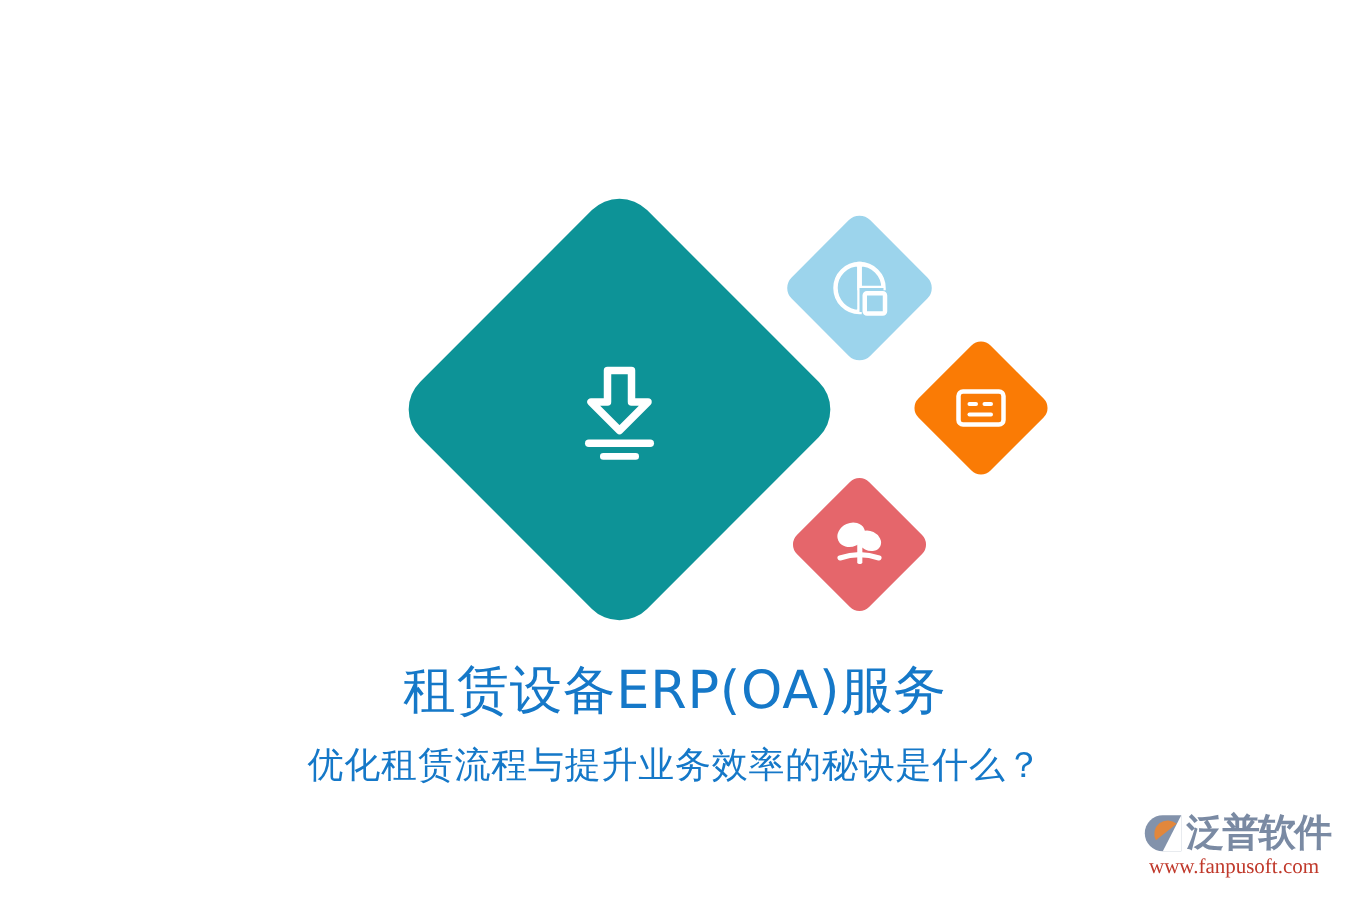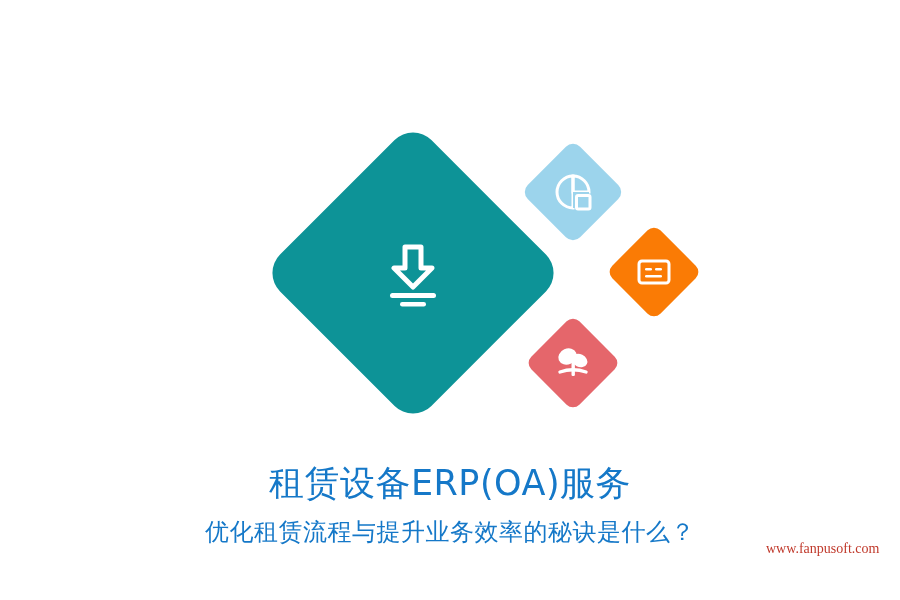--- a/index.html
+++ b/index.html
@@ -73,21 +73,20 @@
   #headline {
     position: absolute;
     left: 0;
     top: 437px;
     width: 900px;
     text-align: center;
     color: #1578c8;
     font-family: "DejaVu Sans", "Liberation Sans", sans-serif;
     font-weight: 400;
     letter-spacing: 0.5px;
-    margin-top: 22px;
   }
   .headline-line {
     display: block;
     white-space: nowrap;
   }
   #headline-line-1 {
     font-size: 35px;
     line-height: 48px;
   }
   #headline-line-2 {
@@ -181,16 +180,27 @@
       </svg>
     </span>
   </div>
 
   <div id="headline">
     <span class="headline-line" id="headline-line-1">租赁设备ERP(OA)服务</span>
     <span class="headline-line" id="headline-line-2">优化租赁流程与提升业务效率的秘诀是什么？</span>
   </div>
 
   <div id="brand">
+    <div id="brand-row">
+      <span id="brand-mark">
+        <svg width="27" height="27" viewBox="0 0 27 27" aria-hidden="true">
+          <path d="M13.2 1.5 L25.5 1.5 L25.5 25.5 L13.2 25.5
+                   A12 12 0 0 1 13.2 1.5 Z" fill="#8292ab"></path>
+          <path d="M22.5 7.2 A9 9 0 0 0 8.6 18.2 Z" fill="#e2873c"></path>
+          <path d="M25.5 1.5 L25.5 25.5 L13.2 25.5 Z" fill="#ffffff"></path>
+        </svg>
+      </span>
+      <span id="brand-name">泛普软件</span>
+    </div>
     <div id="brand-url">www.fanpusoft.com</div>
   </div>
 
 </div>
 
 </body></html>

